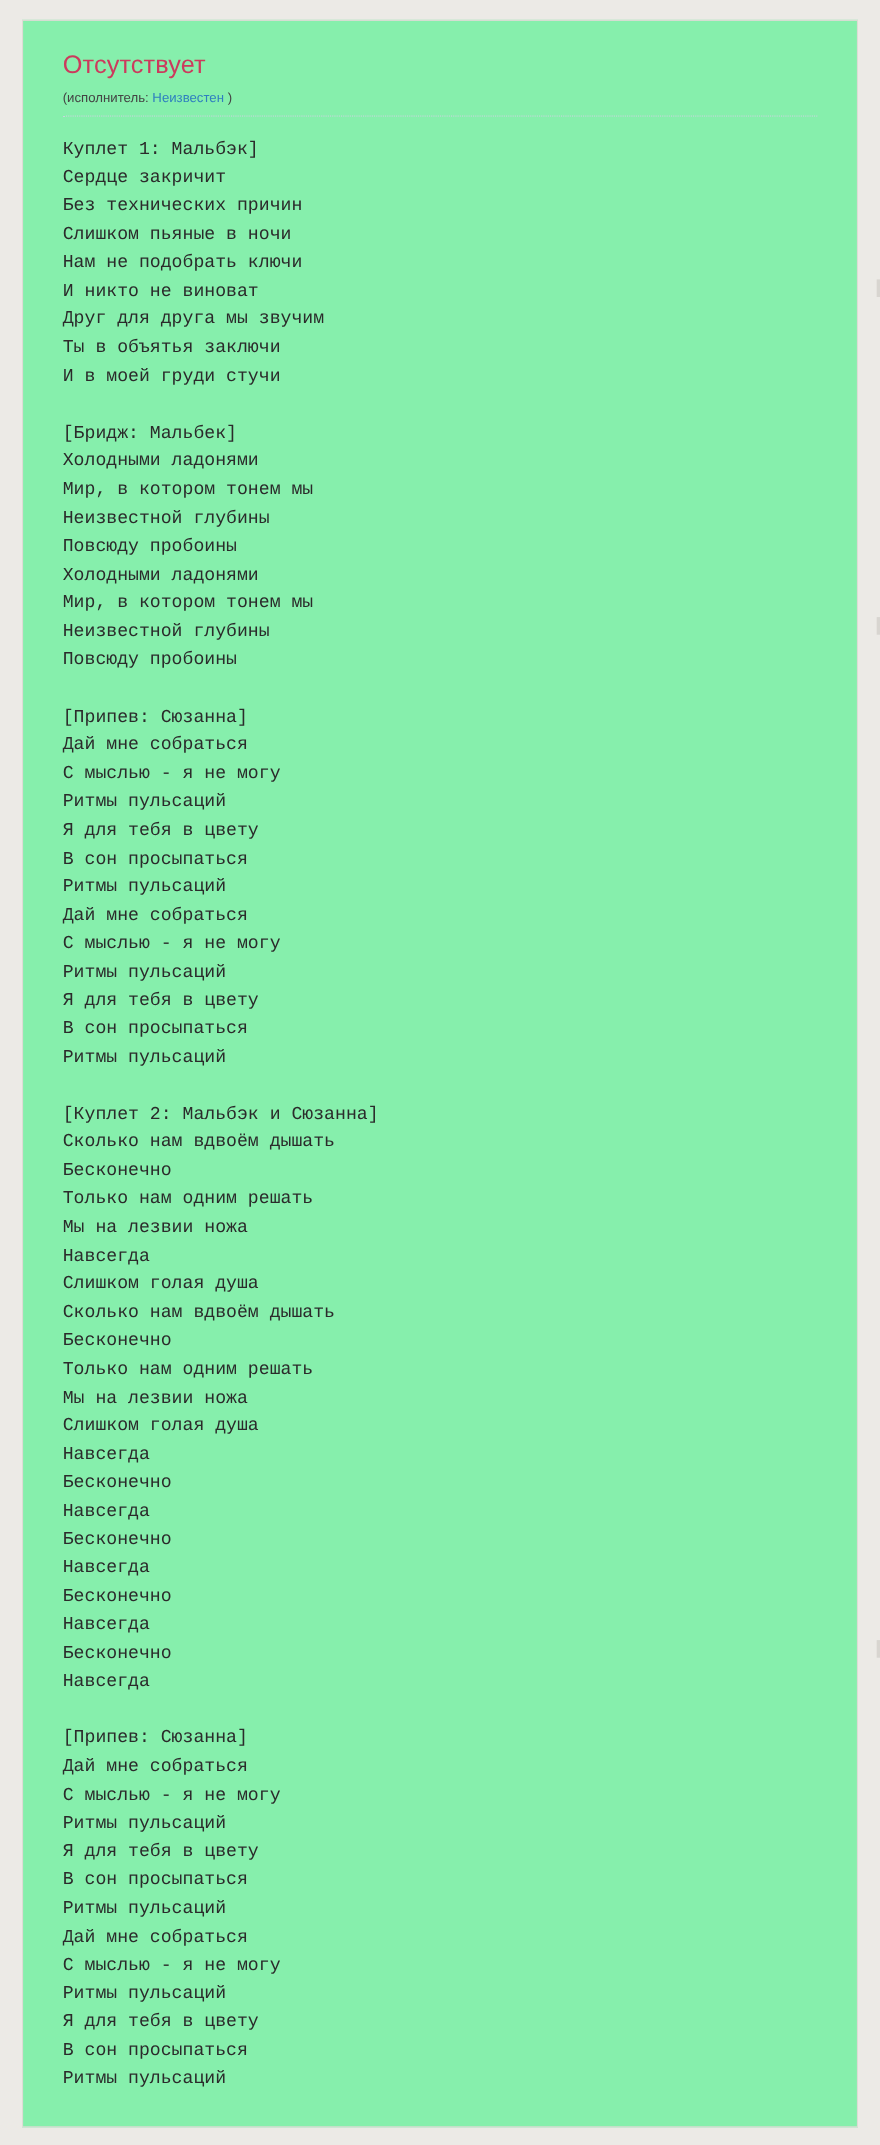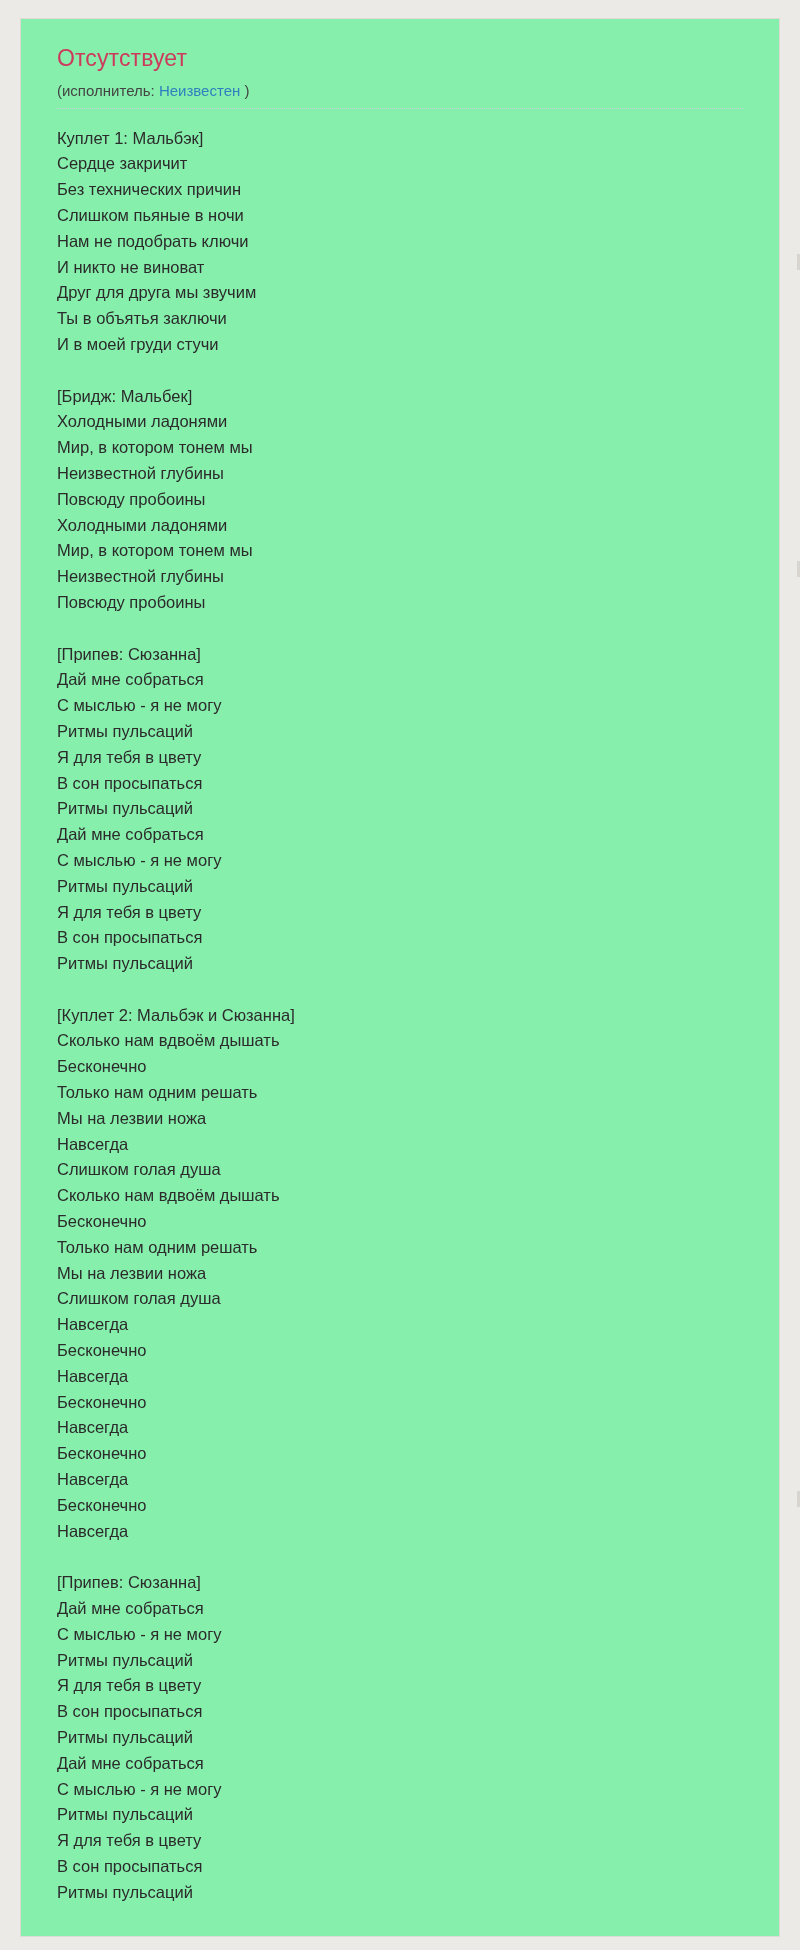--- a/index.html
+++ b/index.html
@@ -29,36 +29,36 @@
   }
   .song-title {
     color: #cc3a5d;
     font-size: 23px;
     line-height: 1.2;
     margin: 0 0 9px 0;
     font-weight: normal;
     letter-spacing: 0.1px;
   }
   .artist-line {
-    font-size: 15px;
+    font-size: 12px;
     color: #444444;
     padding-bottom: 9px;
     border-bottom: 1px dotted #c9d4de;
     margin-bottom: 17px;
   }
   .artist-line a {
     color: #2f7fbf;
     text-decoration: none;
   }
   .lyrics {
     font-size: 16.5px;
     line-height: 25.8px;
     color: #2b2b2b;
     white-space: pre-wrap;
-    font-family: Liberation Sans, sans-serif;
+    font-family: Liberation Mono, monospace;
   }
   
   .edge-mark {
     position: absolute;
     right: -21px;
     width: 3px;
     height: 16px;
     background: #d8d5d0;
   }
   .edge-mark.m1 { top: 235px; }

